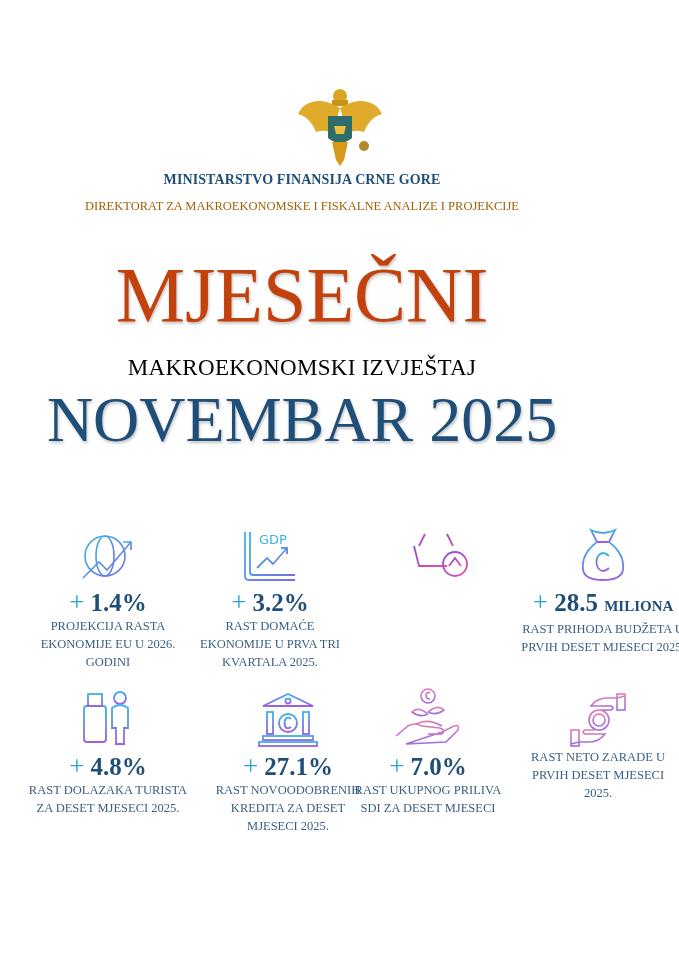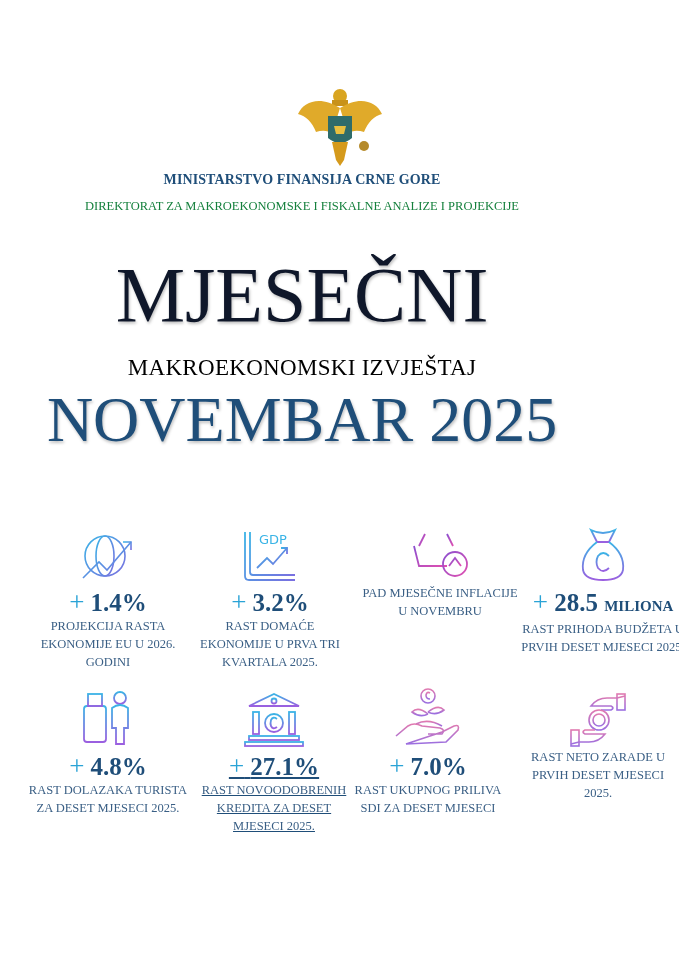--- a/index.html
+++ b/index.html
@@ -2,22 +2,22 @@
 <html><head>
 <meta charset="utf-8">
 <style>
   html, body { margin:0; padding:0; background:#ffffff; }
   body { width:679px; height:960px; position:relative; overflow:hidden;
          font-family:"Liberation Serif","DejaVu Serif",serif; color:#1f4e79; }
   .abs { position:absolute; }
   .center { left:0; width:604px; text-align:center; }
   .emblem { left:292px; top:86px; width:96px; height:82px; }
   .ministry { top:172px; font-size:14px; font-weight:bold; color:#1f4e79; letter-spacing:0.1px; }
-  .directorate { top:199px; font-size:12.5px; color:#15803d; }
-  .title { top:250px; font-size:78px; line-height:90px; color:#0f172a;
+  .directorate { top:199px; font-size:12.5px; color:#a16207; }
+  .title { top:250px; font-size:78px; line-height:90px; color:#c2410c;
            text-shadow:1px 2px 3px rgba(0,0,0,0.25); }
   .subtitle { top:355px; font-size:23px; color:#000000; letter-spacing:0.3px; }
   .period { top:385px; font-size:64px; line-height:70px; color:#1f4e79;
             text-shadow:1px 2px 3px rgba(0,0,0,0.25); }
   .card { position:absolute; width:160px; text-align:center; }
   .card .icon { height:62px; display:flex; justify-content:center; align-items:flex-end; }
   .card .value { font-size:25px; font-weight:bold; color:#1f4e79; line-height:28px; margin-top:4px; white-space:nowrap; }
   .card .value .sign { color:#2aa3d6; font-weight:normal; font-size:27px; }
   .card .value .sign.minus { color:#1f4e79; font-weight:bold; }
   .card .value .unit { font-size:15px; }
@@ -111,21 +111,20 @@
         <line x1="20" y1="26" x2="20" y2="32"></line>
         <line x1="25" y1="26" x2="25" y2="32"></line>
         <line x1="30" y1="26" x2="30" y2="32"></line>
       <circle cx="50" cy="36" r="12"></circle>
         <polyline points="44,38 50,30 56,38"></polyline>
         <line x1="47" y1="38" x2="47" y2="44"></line>
         <line x1="53" y1="38" x2="53" y2="44"></line>
         <line x1="50" y1="36" x2="50" y2="46"></line>
     </svg>
   </div>
-  <div class="desc">PAD MJESEČNE INFLACIJE U NOVEMBRU</div>
 </div>
 
 <div class="card" style="left:518px; top:522px; width:170px;">
   <div class="icon">
     <svg width="56" height="58" viewBox="0 0 56 58" fill="none" stroke="url(#g2)" stroke-width="1.8">
       <path d="M16 4 Q28 10 40 4 L34 16 L22 16 Z"></path>
       <path d="M22 16 Q6 28 8 44 Q10 54 28 54 Q46 54 48 44 Q50 28 34 16"></path>
       <path d="M34 30 Q28 24 23 30 Q20 36 23 42 Q28 48 34 42"></path>
         <line x1="19" y1="33" x2="30" y2="33"></line>
         <line x1="19" y1="38" x2="30" y2="38"></line>
@@ -149,21 +148,21 @@
       <circle cx="42" cy="10" r="6"></circle>
         <path d="M34 20 Q42 14 50 20 L50 40 L46 40 L46 56 L38 56 L38 40 L34 40 Z"></path>
     </svg>
   </div>
   <div class="value">
     <span class="sign">+</span> <span>4.8%</span>
   </div>
   <div class="desc">RAST DOLAZAKA TURISTA ZA DESET MJESECI 2025.</div>
 </div>
 
-<div class="card" style="left:194px; top:686px;text-decoration:underline;">
+<div class="card" style="left:208px; top:686px;">
   <div class="icon">
     <svg width="62" height="58" viewBox="0 0 62 58" fill="none" stroke="url(#g2)" stroke-width="1.8">
       <path d="M6 16 L31 4 L56 16 Z"></path>
         <circle cx="31" cy="11" r="2.5"></circle>
       <line x1="8" y1="20" x2="54" y2="20"></line>
       <rect x="10" y="22" width="6" height="22"></rect>
         <rect x="46" y="22" width="6" height="22"></rect>
       <circle cx="31" cy="33" r="9"></circle>
         <path d="M34 29 Q30 26 28 30 Q27 34 28 36 Q30 40 34 37"></path>
       <rect x="6" y="46" width="50" height="4"></rect>

